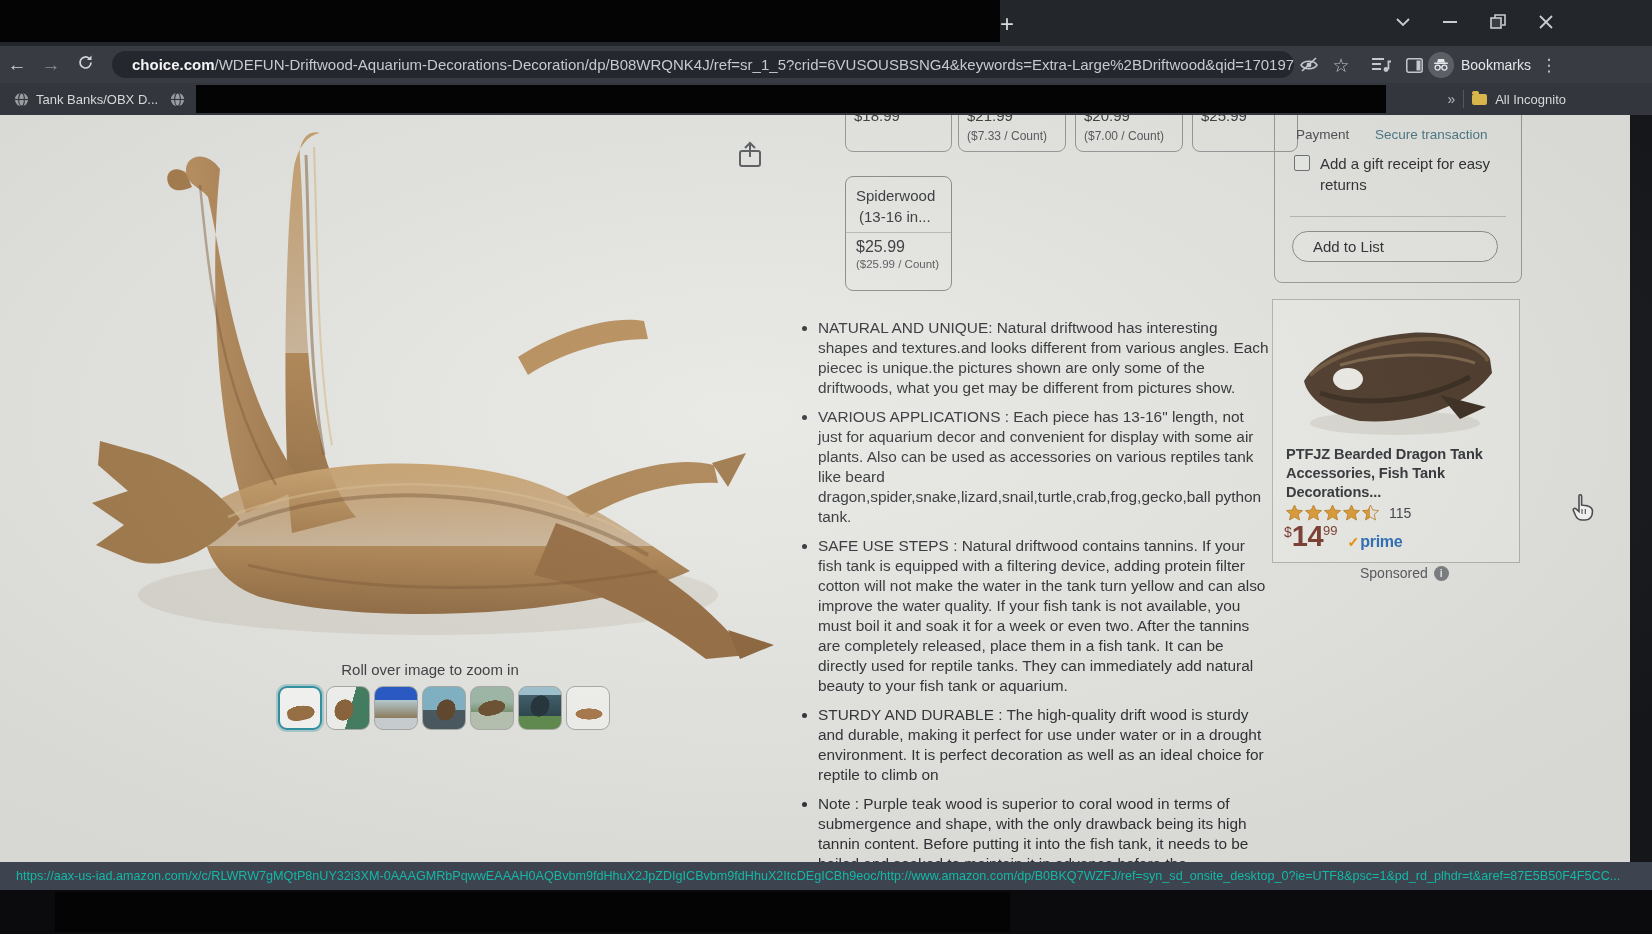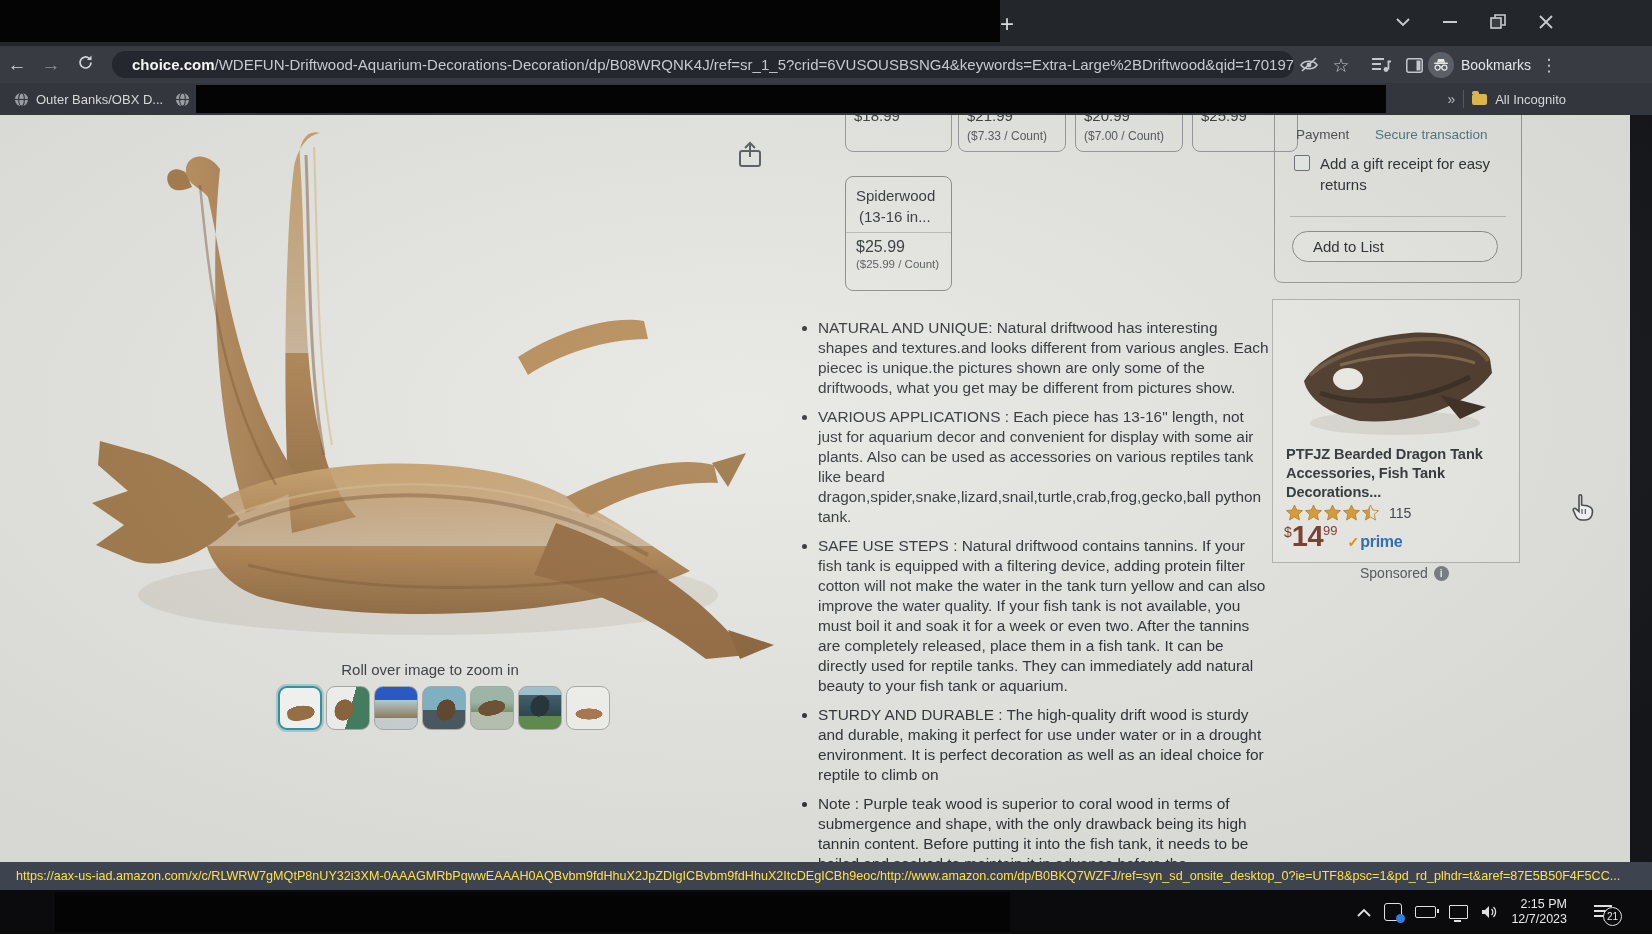--- a/index.html
+++ b/index.html
@@ -82,21 +82,21 @@
   .spwhole{font-size:29px;line-height:30px;font-weight:bold;letter-spacing:-.5px;}
   .spfrac{font-size:13px;margin-top:2px;}
   .prime{display:flex;align-items:center;margin:12px 0 0 10px;font-size:16px;}
   .primechk{color:#ee8e00;font-weight:bold;margin-right:1px;font-size:14px;}
   .primetxt{color:#2c6fb7;font-weight:bold;letter-spacing:-.3px;}
   .sponslbl{left:1360px;top:450px;display:flex;align-items:center;gap:6px;font-size:14px;color:#55585c;}
   .infoc{width:15px;height:15px;border-radius:50%;background:#7b7e82;color:#ecece8;font-size:10.5px;font-weight:bold;
          display:flex;align-items:center;justify-content:center;}
   
   .statusbar{left:0;top:862px;width:1652px;height:28px;background:#3e4350;display:flex;align-items:center;}
-  .statustext{margin-left:8px;font-size:12.6px;color:#fde047;white-space:nowrap;padding-left:8px;}
+  .statustext{margin-left:8px;font-size:12.6px;color:#14b8a6;white-space:nowrap;padding-left:8px;}
   .taskbar{left:0;top:890px;width:1652px;height:44px;background:#0b0b0d;}
   .tray{position:absolute;right:30px;top:0;height:44px;display:flex;align-items:center;gap:13px;color:#e8e9eb;}
   .clock{text-align:right;font-size:12.5px;line-height:15px;}
   .battery{width:19px;height:10px;border:1.4px solid #dfe0e2;border-radius:2px;position:relative;}
   .battery:after{content:"";position:absolute;right:-4px;top:2px;width:2px;height:4px;background:#dfe0e2;}
   .monitor{width:17px;height:12px;border:1.5px solid #dfe0e2;border-radius:1px;position:relative;}
   .monitor:after{content:"";position:absolute;left:4px;bottom:-4px;width:7px;height:2px;background:#dfe0e2;}
   .teamsic{width:16px;height:16px;border:1.5px solid #dfe0e2;border-radius:3px;position:relative;}
   .teamsic:after{content:"";position:absolute;right:-4px;bottom:-3px;width:9px;height:9px;border-radius:50%;background:#2f7fe0;}
   .notif{position:relative;width:18px;height:14px;}
@@ -190,21 +190,21 @@
   </div>
   <div class="abs tbicon" style="left:1536px;color:#c4c7cb;font-size:17px;">⋮</div>
 
   <div class="abs bookbar">
     <div class="bmk">
       <svg width="15" height="15" viewBox="0 0 16 16">
           <circle cx="8" cy="8" r="7" fill="#9a9da2"></circle>
           <ellipse cx="8" cy="8" rx="3" ry="7" fill="none" stroke="#33363c" stroke-width="1.2"></ellipse>
           <line x1="1" y1="8" x2="15" y2="8" stroke="#33363c" stroke-width="1.2"></line>
         </svg>
-      <span>Outer Banks/OBX D...</span>
+      <span>Tank Banks/OBX D...</span>
     </div>
     <div class="bmk" style="margin-left:12px;">
       <svg width="15" height="15" viewBox="0 0 16 16">
           <circle cx="8" cy="8" r="7" fill="#9a9da2"></circle>
           <ellipse cx="8" cy="8" rx="3" ry="7" fill="none" stroke="#33363c" stroke-width="1.2"></ellipse>
           <line x1="1" y1="8" x2="15" y2="8" stroke="#33363c" stroke-width="1.2"></line>
         </svg>
     </div>
     <div class="abs redaction" style="left:196px;top:2px;width:1190px;height:28px;"></div>
     <div class="allbm">
@@ -388,37 +388,15 @@
   </div>
 
   <div class="abs vign"></div>
 
   <div class="abs statusbar">
     <span class="statustext">https://aax-us-iad.amazon.com/x/c/RLWRW7gMQtP8nUY32i3XM-0AAAGMRbPqwwEAAAH0AQBvbm9fdHhuX2JpZDIgICBvbm9fdHhuX2ItcDEgICBh9eoc/http://www.amazon.com/dp/B0BKQ7WZFJ/ref=syn_sd_onsite_desktop_0?ie=UTF8&amp;psc=1&amp;pd_rd_plhdr=t&amp;aref=87E5B50F4F5CC...</span>
   </div>
 
   <div class="abs taskbar">
     <div class="abs redaction" style="left:55px;top:2px;width:955px;height:40px;"></div>
-    <div class="tray">
-      <svg width="14" height="9" viewBox="0 0 14 9">
-          <polyline points="1,8 7,2 13,8" fill="none" stroke="#dfe0e2" stroke-width="1.8"></polyline>
-        </svg>
-      <span class="teamsic"></span>
-      <span class="battery"></span>
-      <span class="monitor"></span>
-      <svg width="17" height="14" viewBox="0 0 17 14">
-          <path d="M1,5 h3 l4,-4 v12 l-4,-4 h-3 z" fill="#dfe0e2"></path>
-          <path d="M10.5,4 a4,4 0 0 1 0,6 M12.5,2 a7,7 0 0 1 0,10" fill="none" stroke="#dfe0e2" stroke-width="1.3"></path>
-        </svg>
-      <div class="clock">
-        <div>2:15 PM</div>
-        <div>12/7/2023</div>
-      </div>
-      <div class="notif" style="margin-left:14px;margin-right:10px;">
-        <span class="l" style="top:0;"></span>
-          <span class="l" style="top:5px;width:14px;"></span>
-          <span class="l" style="top:10px;width:14px;"></span>
-        <span class="badge">21</span>
-      </div>
-    </div>
   </div>
 
 </div>
 
 </body></html>

